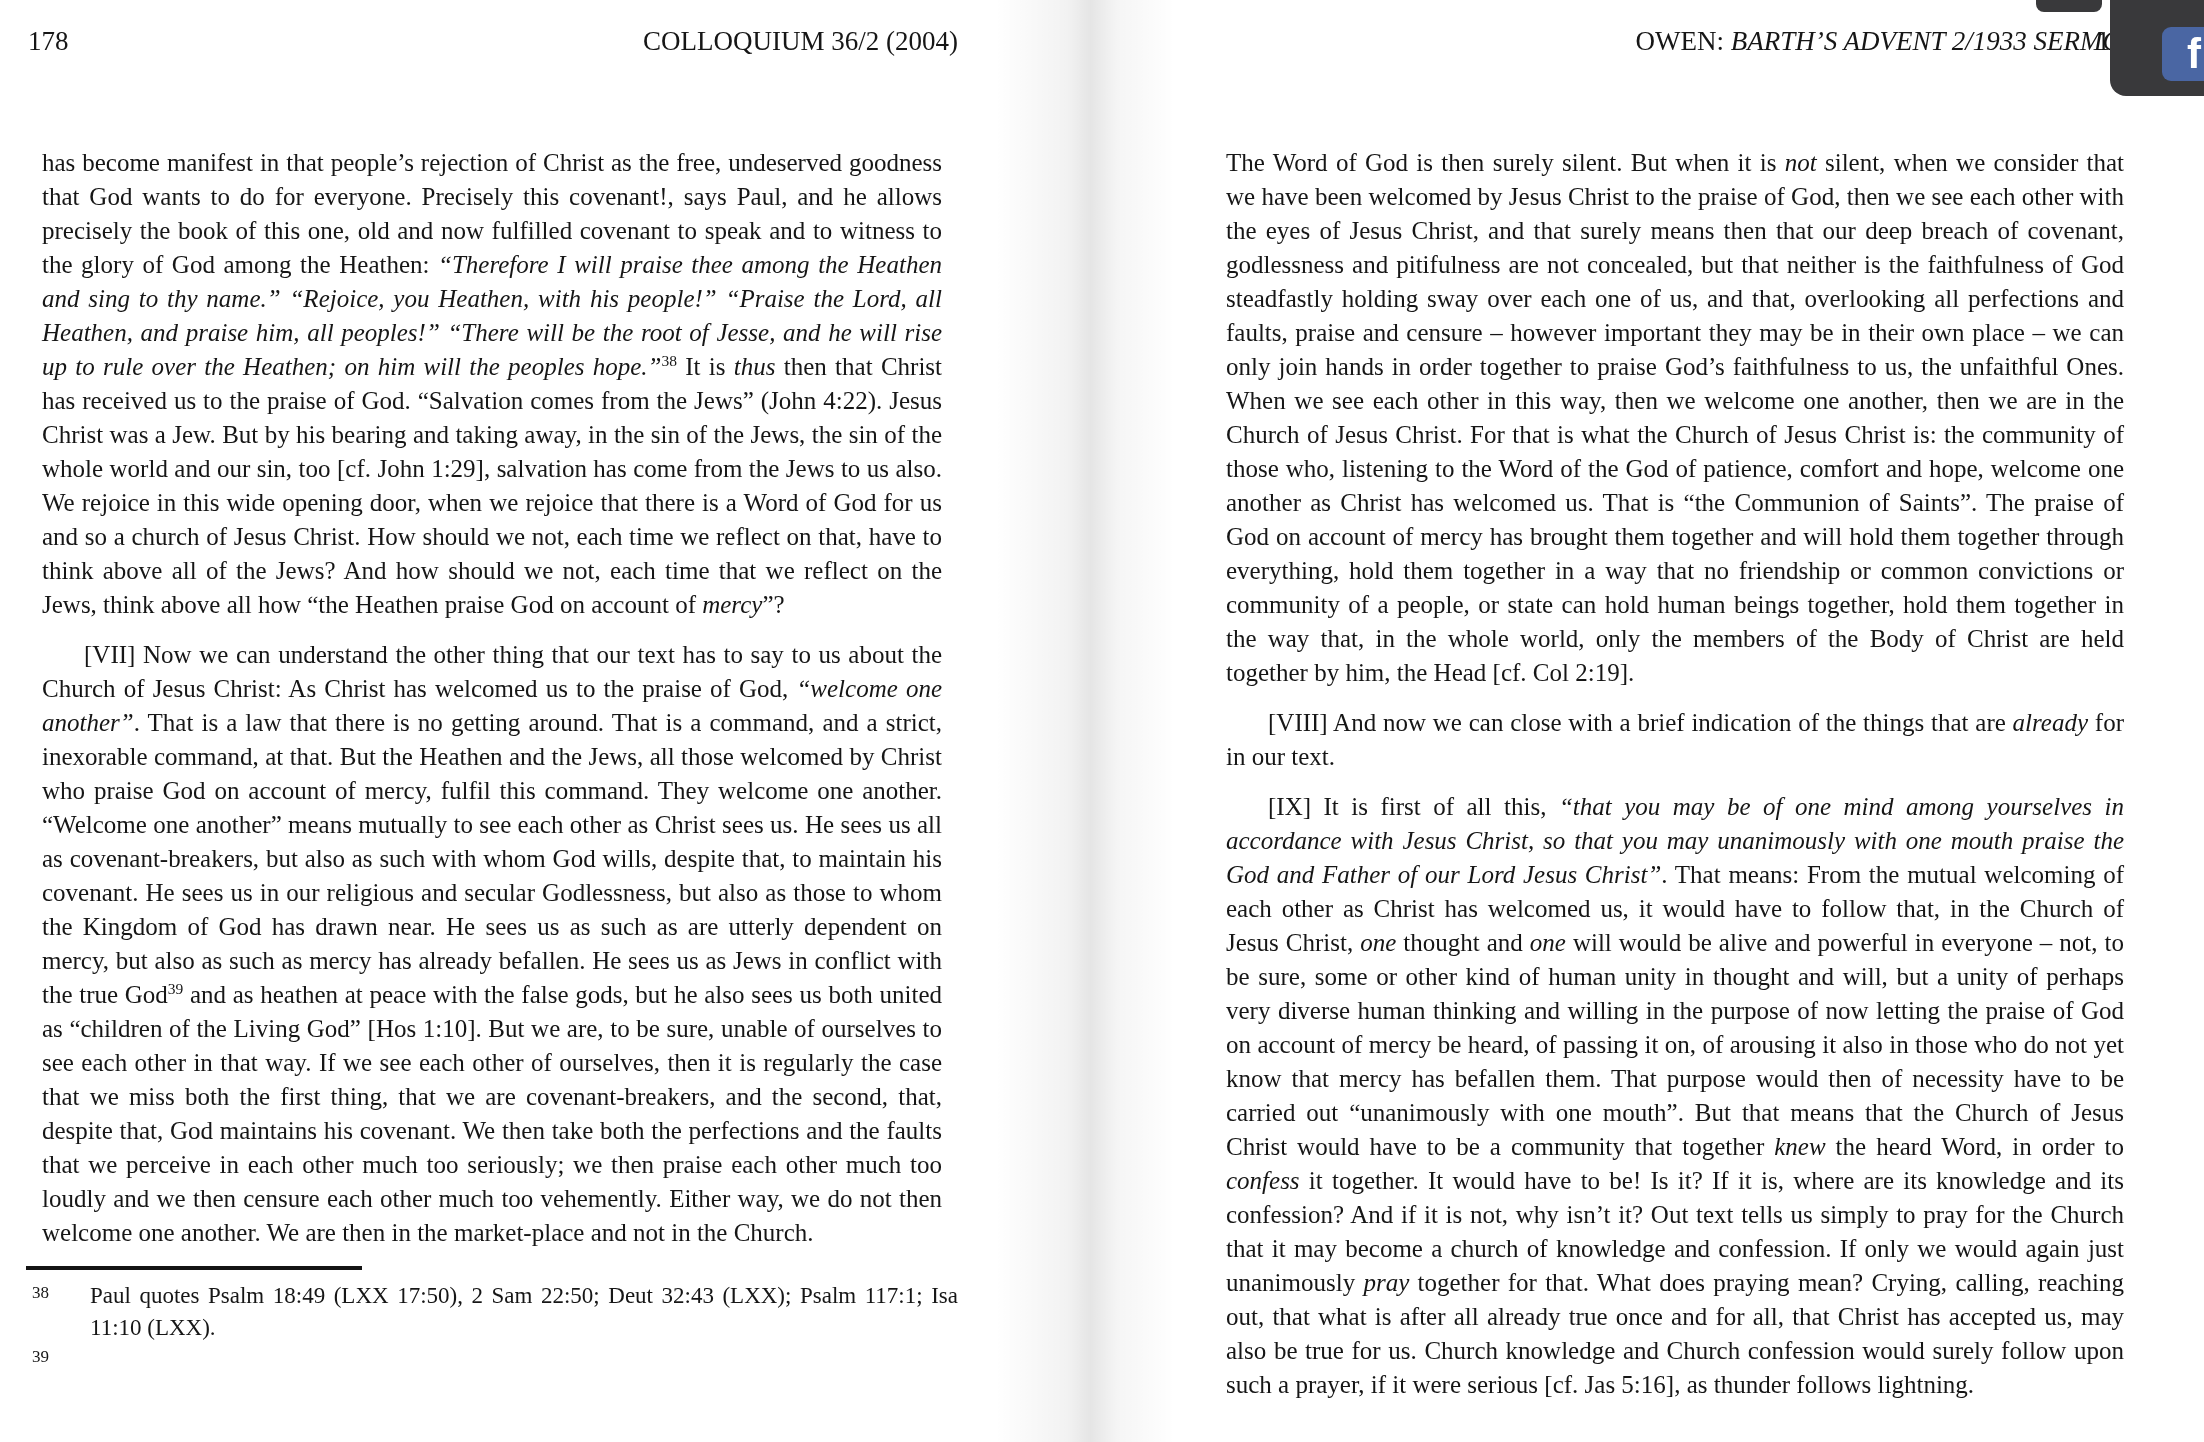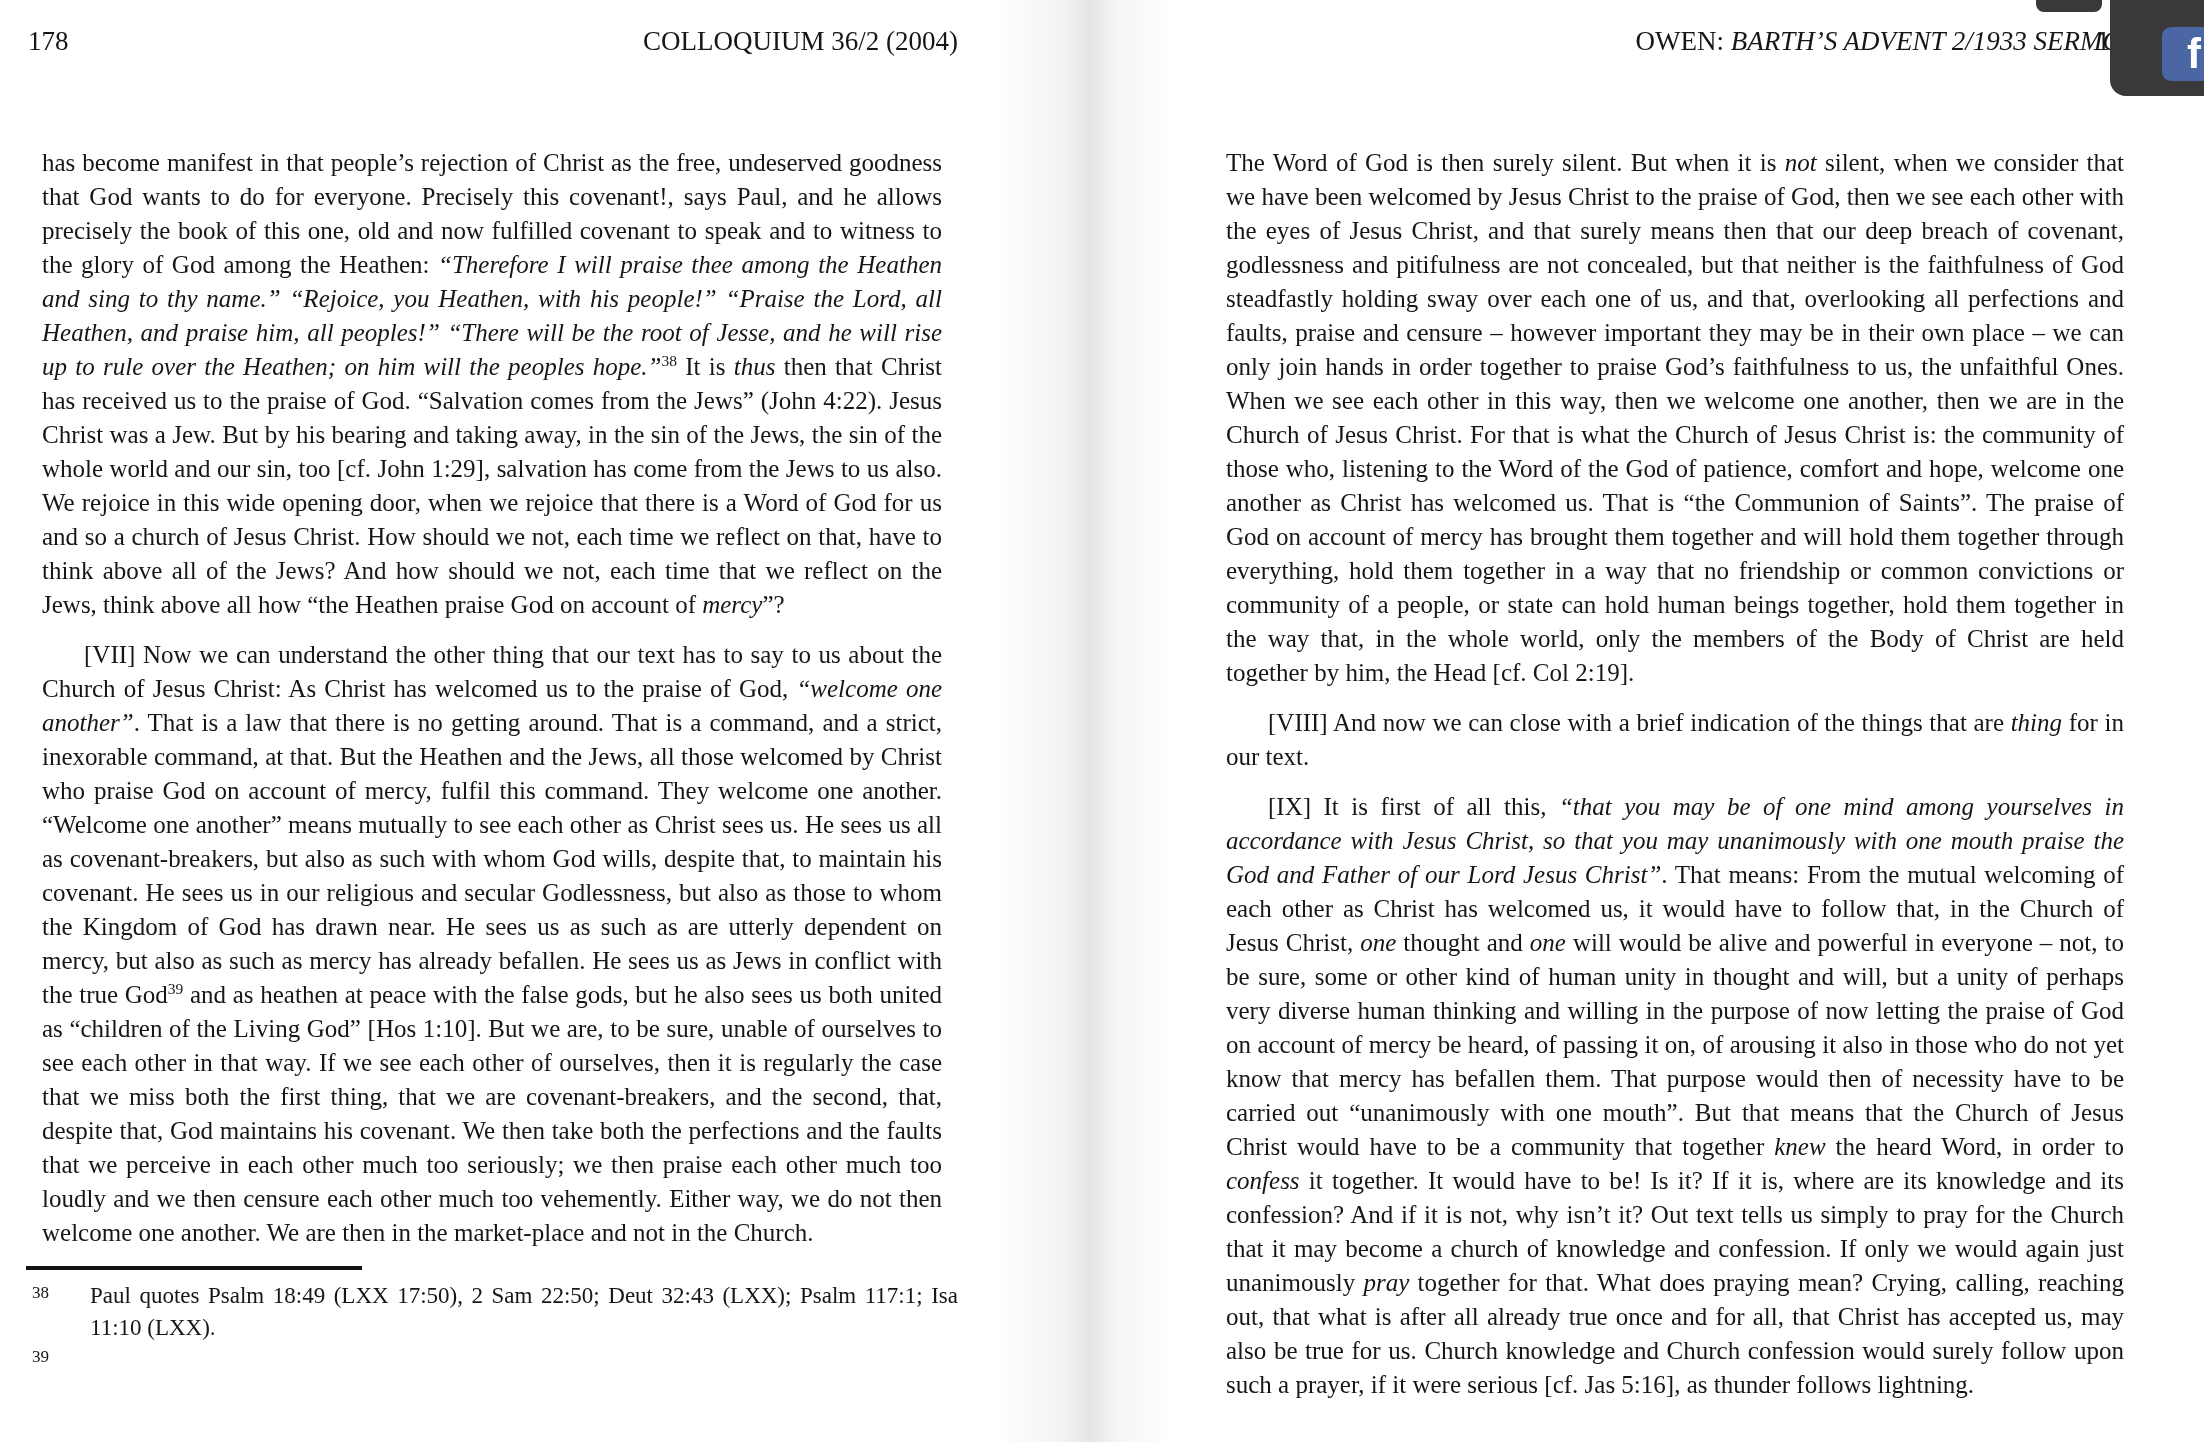--- a/index.html
+++ b/index.html
@@ -73,21 +73,21 @@
       </div>
   </div>
 </div>
 
 <div class="page-col page-right">
   <div class="running-head"><span>OWEN: </span><i>BARTH’S ADVENT 2/1933 SERMON</i></div>
   <div class="pageno-right">1</div>
   <div class="body-text">
     <div>
         <p class="para"><span>The Word of God is then surely silent. But when it is </span><i>not</i><span> silent, when we consider that we have been welcomed by Jesus Christ to the praise of God, then we see each other with the eyes of Jesus Christ, and that surely means then that our deep breach of covenant, godlessness and pitifulness are not concealed, but that neither is the faithfulness of God steadfastly holding sway over each one of us, and that, overlooking all perfections and faults, praise and censure – however important they may be in their own place – we can only join hands in order together to praise God’s faithfulness to us, the unfaithful Ones. When we see each other in this way, then we welcome one another, then we are in the Church of Jesus Christ. For that is what the Church of Jesus Christ is: the community of those who, listening to the Word of the God of patience, comfort and hope, welcome one another as Christ has welcomed us. That is “the Communion of Saints”. The praise of God on account of mercy has brought them together and will hold them together through everything, hold them together in a way that no friendship or common convictions or community of a people, or state can hold human beings together, hold them together in the way that, in the whole world, only the members of the Body of Christ are held together by him, the Head [cf. Col 2:19].</span></p>
-        <p class="para indent"><span>[VIII] And now we can close with a brief indication of the things that are </span><i>thing</i><span> for in our text.</span></p>
+        <p class="para indent"><span>[VIII] And now we can close with a brief indication of the things that are </span><i>already</i><span> for in our text.</span></p>
         <p class="para indent"><span>[IX] It is first of all this, </span><i>“that you may be of one mind among yourselves in accordance with Jesus Christ, so that you may unanimously with one mouth praise the God and Father of our Lord Jesus Christ”</i><span>. That means: From the mutual welcoming of each other as Christ has welcomed us, it would have to follow that, in the Church of Jesus Christ, </span><i>one</i><span> thought and </span><i>one</i><span> will would be alive and powerful in everyone – not, to be sure, some or other kind of human unity in thought and will, but a unity of perhaps very diverse human thinking and willing in the purpose of now letting the praise of God on account of mercy be heard, of passing it on, of arousing it also in those who do not yet know that mercy has befallen them. That purpose would then of necessity have to be carried out “unanimously with one mouth”. But that means that the Church of Jesus Christ would have to be a community that together </span><i>knew</i><span> the heard Word, in order to </span><i>confess</i><span> it together. It would have to be! Is it? If it is, where are its knowledge and its confession? And if it is not, why isn’t it? Out text tells us simply to pray for the Church that it may become a church of knowledge and confession. If only we would again just unanimously </span><i>pray</i><span> together for that. What does praying mean? Crying, calling, reaching out, that what is after all already true once and for all, that Christ has accepted us, may also be true for us. Church knowledge and Church confession would surely follow upon such a prayer, if it were serious [cf. Jas 5:16], as thunder follows lightning.</span></p>
       </div>
   </div>
 </div>
 
 <div class="share-panel-tab" style="background-color: rgb(57, 57, 59);"></div>
 <div class="share-panel" style="background-color: rgb(57, 57, 59);"></div>
 <button class="fb-button" style="background-color: rgb(74, 102, 163);">
   <span class="fb-glyph">f</span>
 </button>

